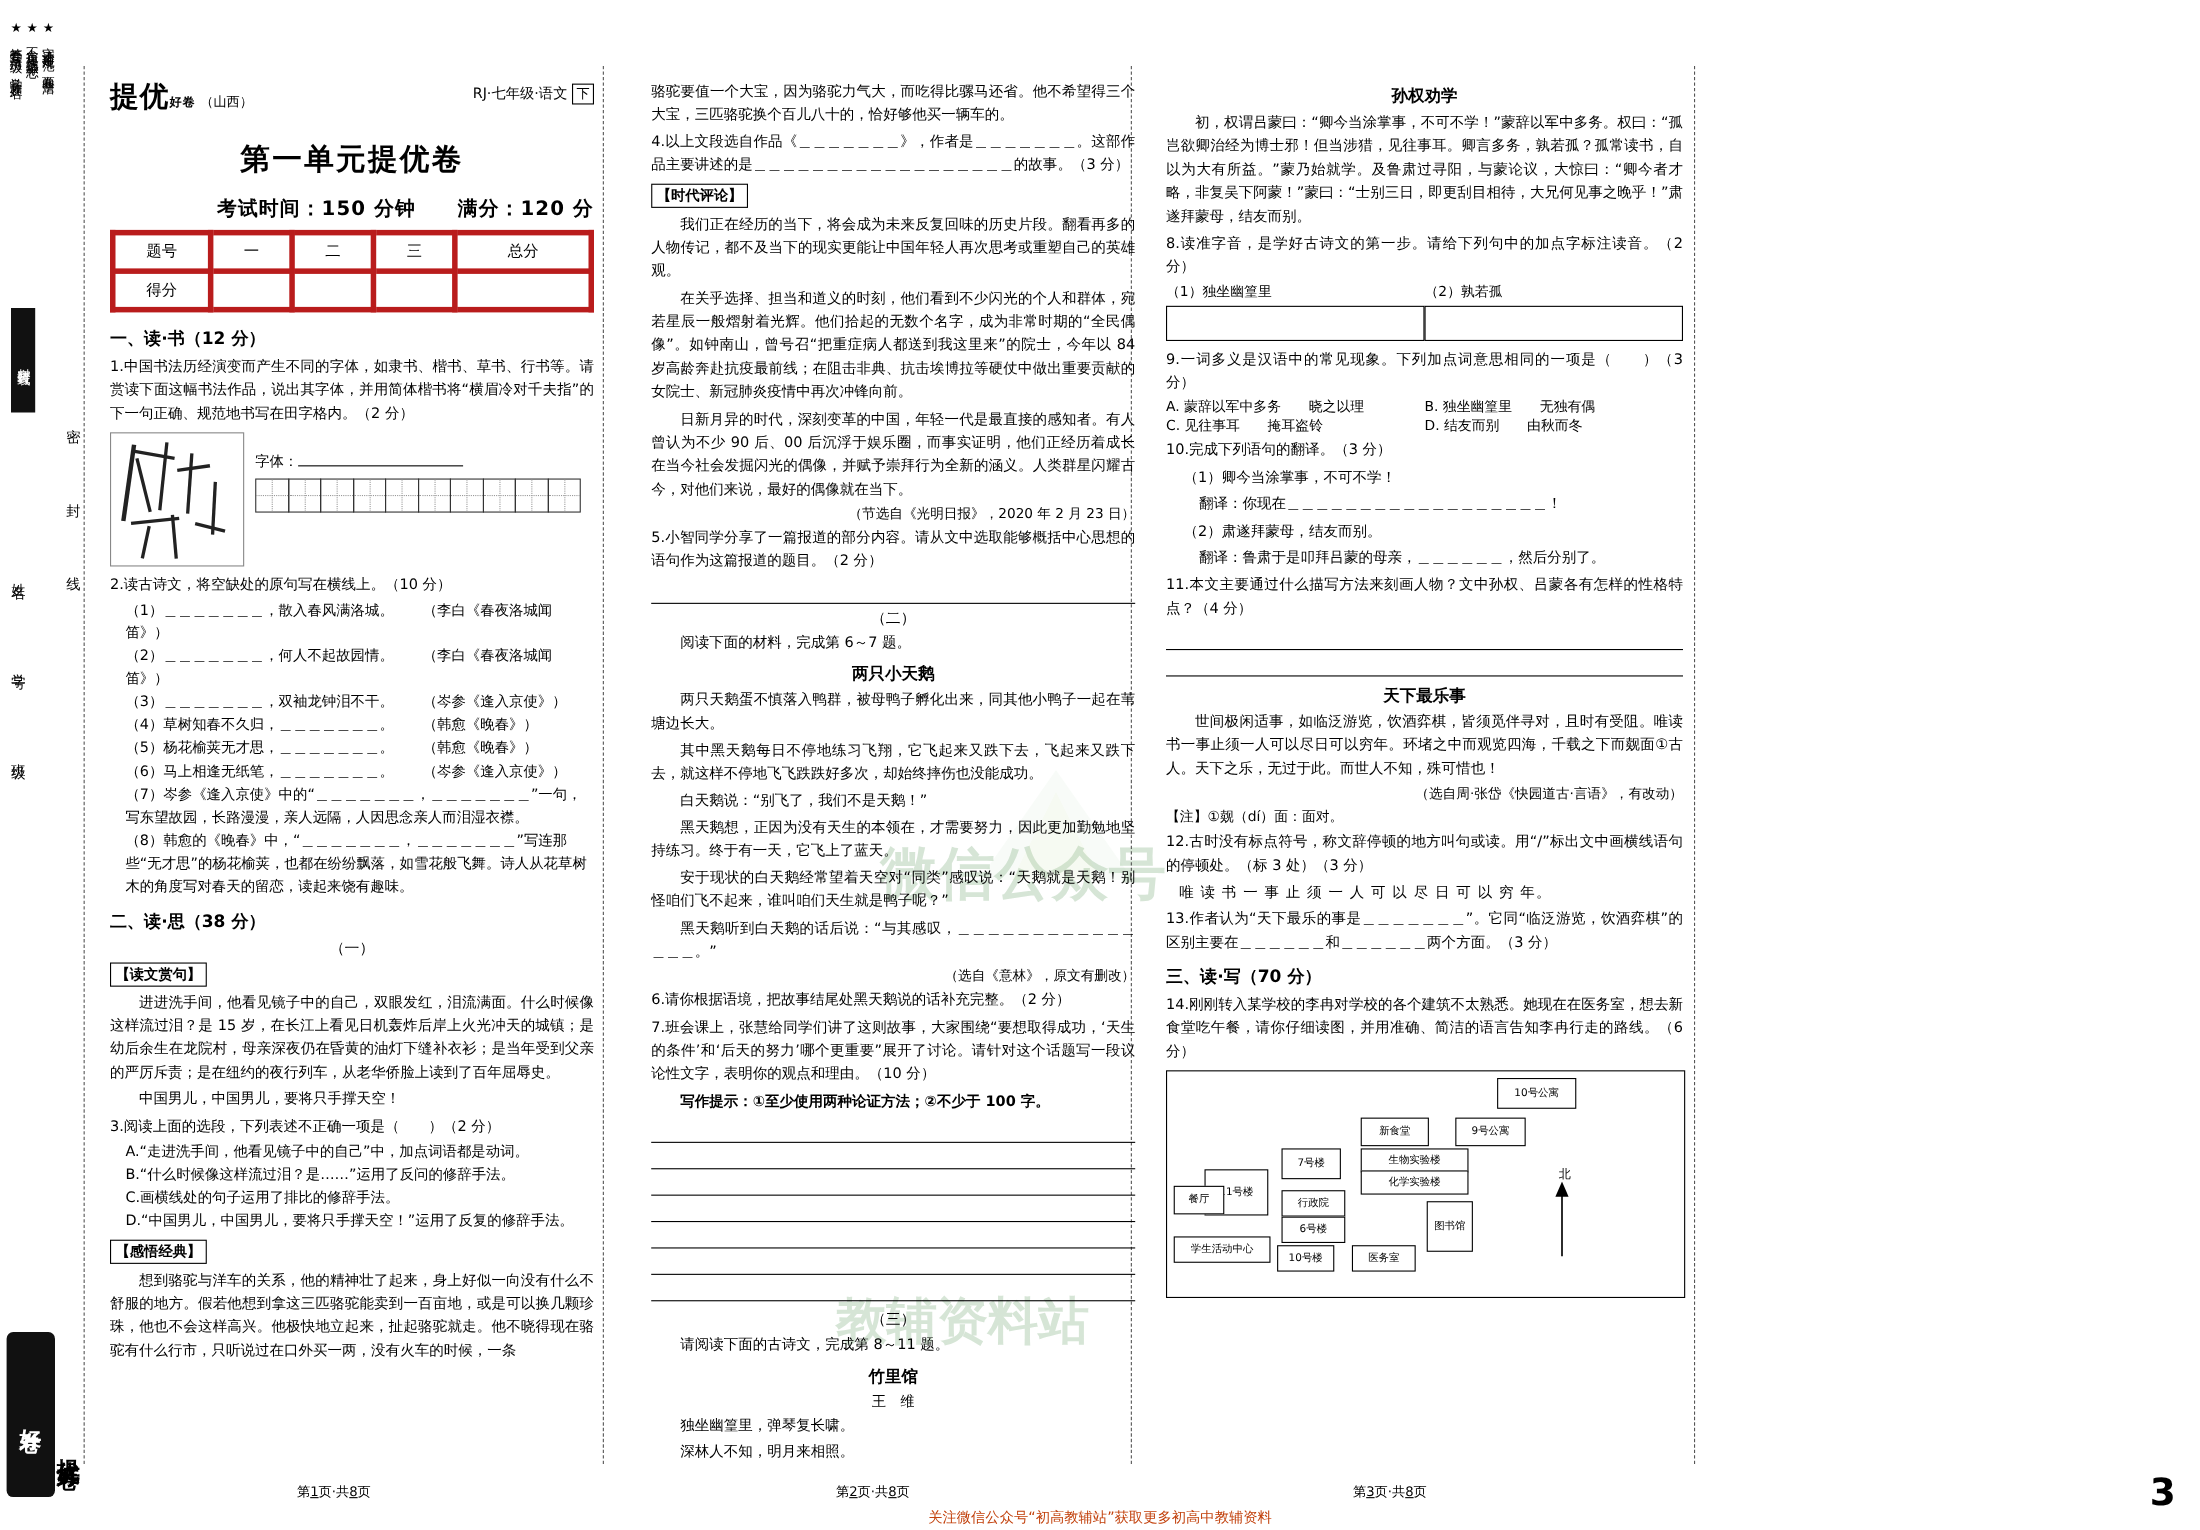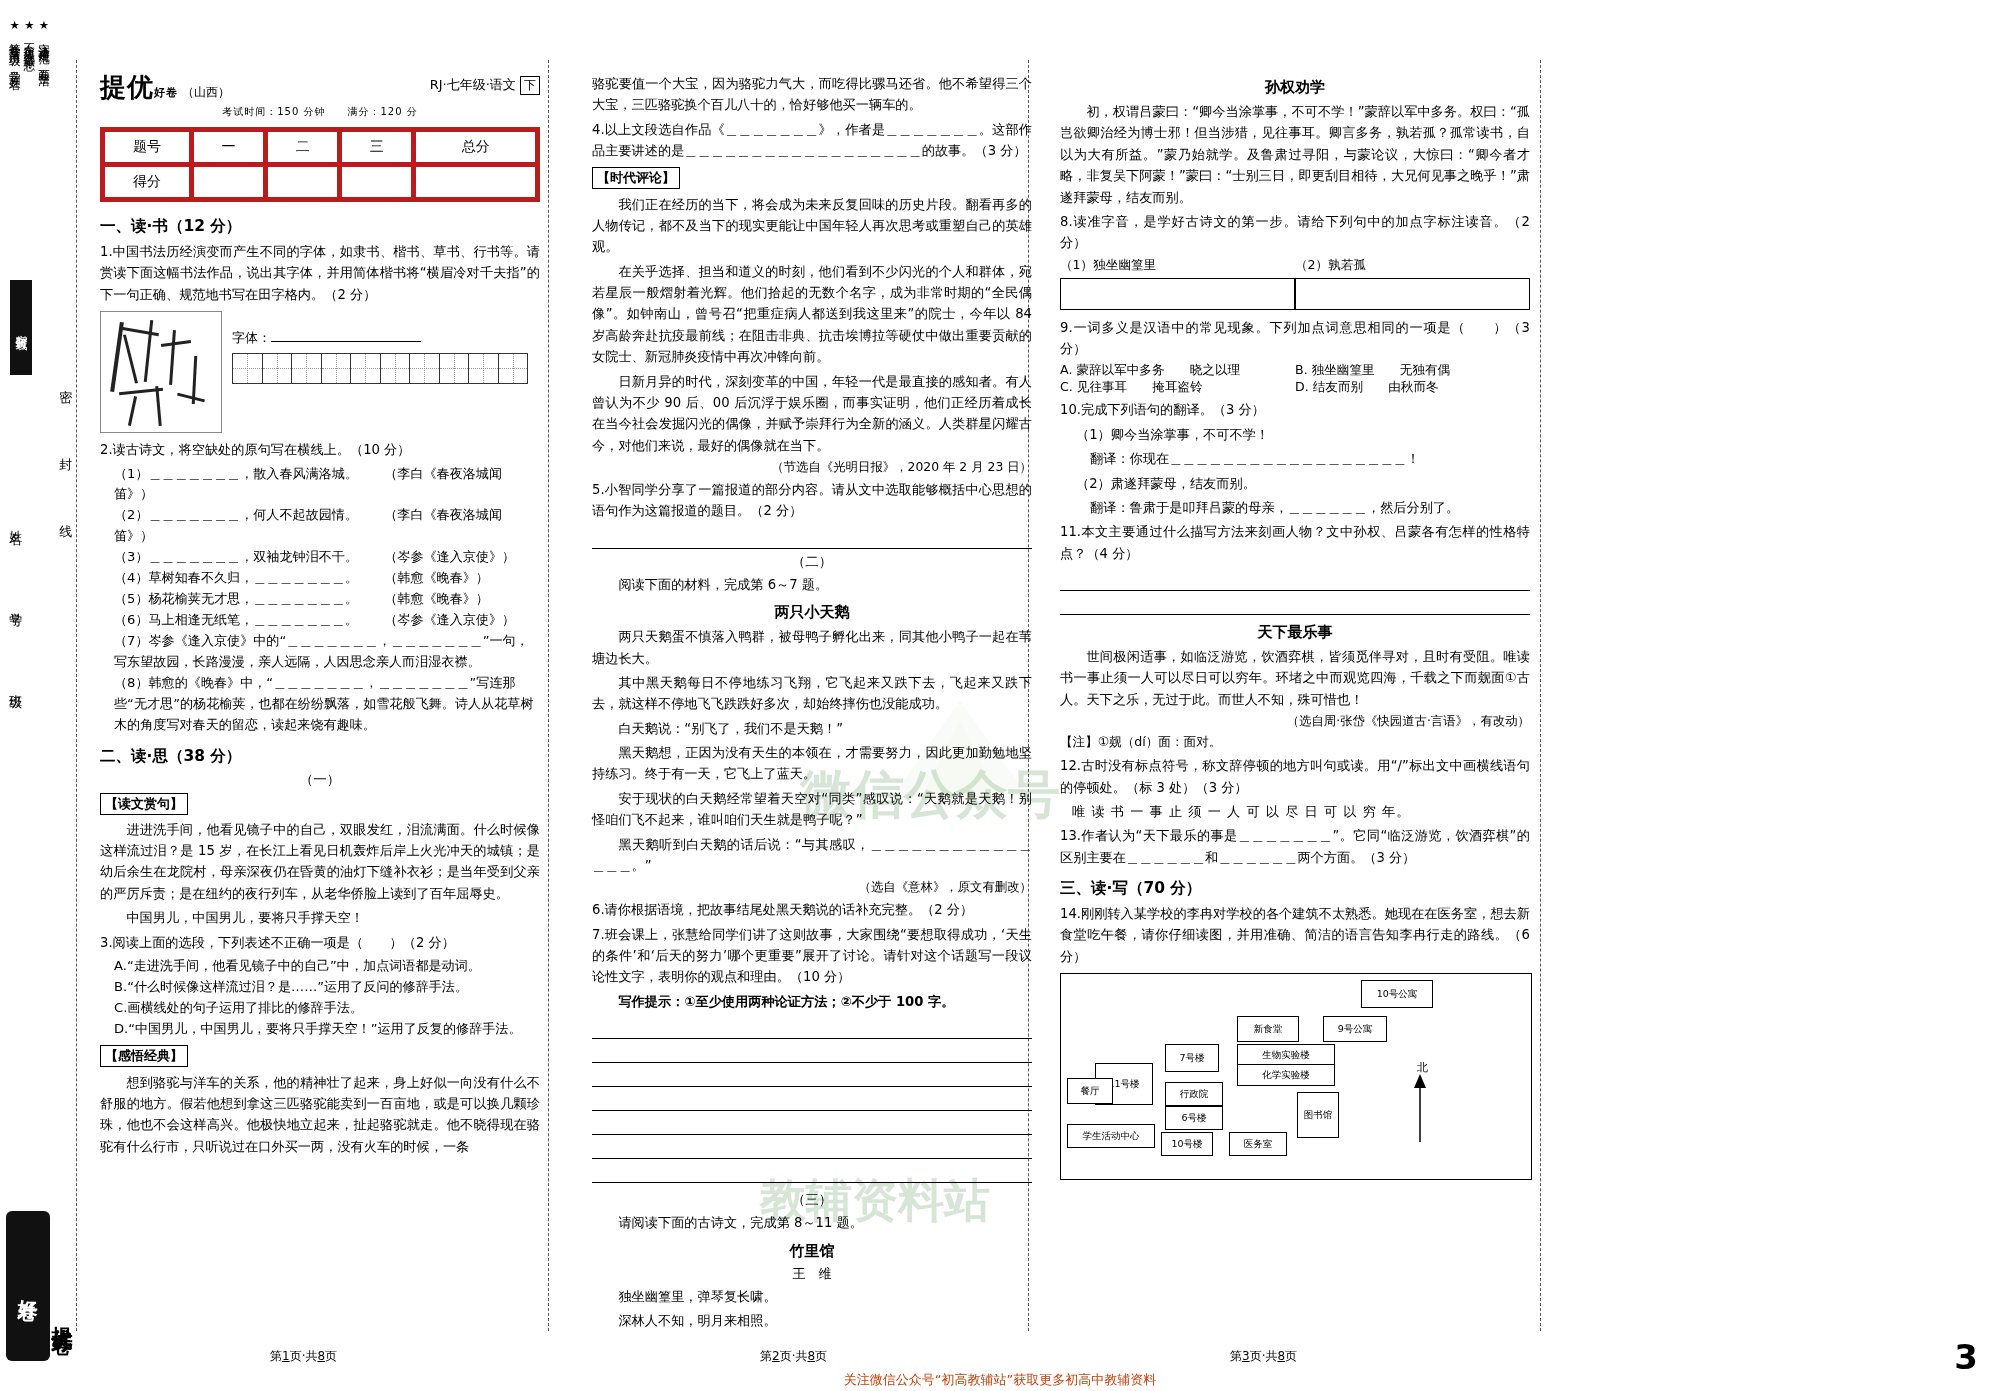--- a/index.html
+++ b/index.html
@@ -33,21 +33,21 @@
   .col2{left:592px;}
   .col3{left:1060px;width:470px;}
 
   .hdr-row{display:flex;align-items:flex-start;justify-content:space-between;}
   .logo-mark{font-size:26px;font-weight:bold;letter-spacing:1px;position:relative;}
   .logo-sub{font-size:12px;margin-left:4px;}
   .hdr-right{font-size:13px;margin-top:6px;}
   .hdr-right .dbox{display:inline-block;border:1px solid #000;padding:0 3px;font-size:12px;}
 
   h1.title{text-align:center;font-size:27px;margin:22px 0 14px 0;font-weight:bold;letter-spacing:2px;}
-  .examline{text-align:center;font-size:10px;font-weight:normal;margin-bottom:8px;letter-spacing:1px;}
+  .examline{text-align:right;font-size:18px;font-weight:bold;margin-bottom:8px;letter-spacing:1px;}
 
   table.score{border-collapse:collapse;width:100%;margin:0 auto 14px auto;font-size:14px;}
   table.score td{border:5px solid #b91c1c;height:28px;text-align:center;}
   table.score td.hd{width:82px;}
 
   .sec{font-size:15.5px;font-weight:bold;margin:10px 0 4px 0;}
   p.q{font-size:13.2px;line-height:1.62;margin:3px 0;text-align:justify;}
   p.ind{text-indent:2em;}
   .small{font-size:12.6px;}
   .center{text-align:center;}
@@ -143,20 +143,21 @@
     <div class="hdr-row">
       <div>
         <span class="logo-mark">提优</span><span class="logo-mark sup" style="position:static;font-size:11px;">好卷</span><span class="logo-sub">（山西）</span>
       </div>
       <div class="hdr-right">
         <span>RJ·七年级·语文</span>
         <span class="dbox">下</span>
       </div>
     </div>
 
+    <h1 class="title">第一单元提优卷</h1>
     <div class="examline">考试时间：150 分钟　　满分：120 分</div>
 
     <table class="score">
       <tbody>
           <tr>
         <td class="hd">题号</td>
         <td>一</td>
         <td>二</td>
         <td>三</td>
         <td>总分</td>

